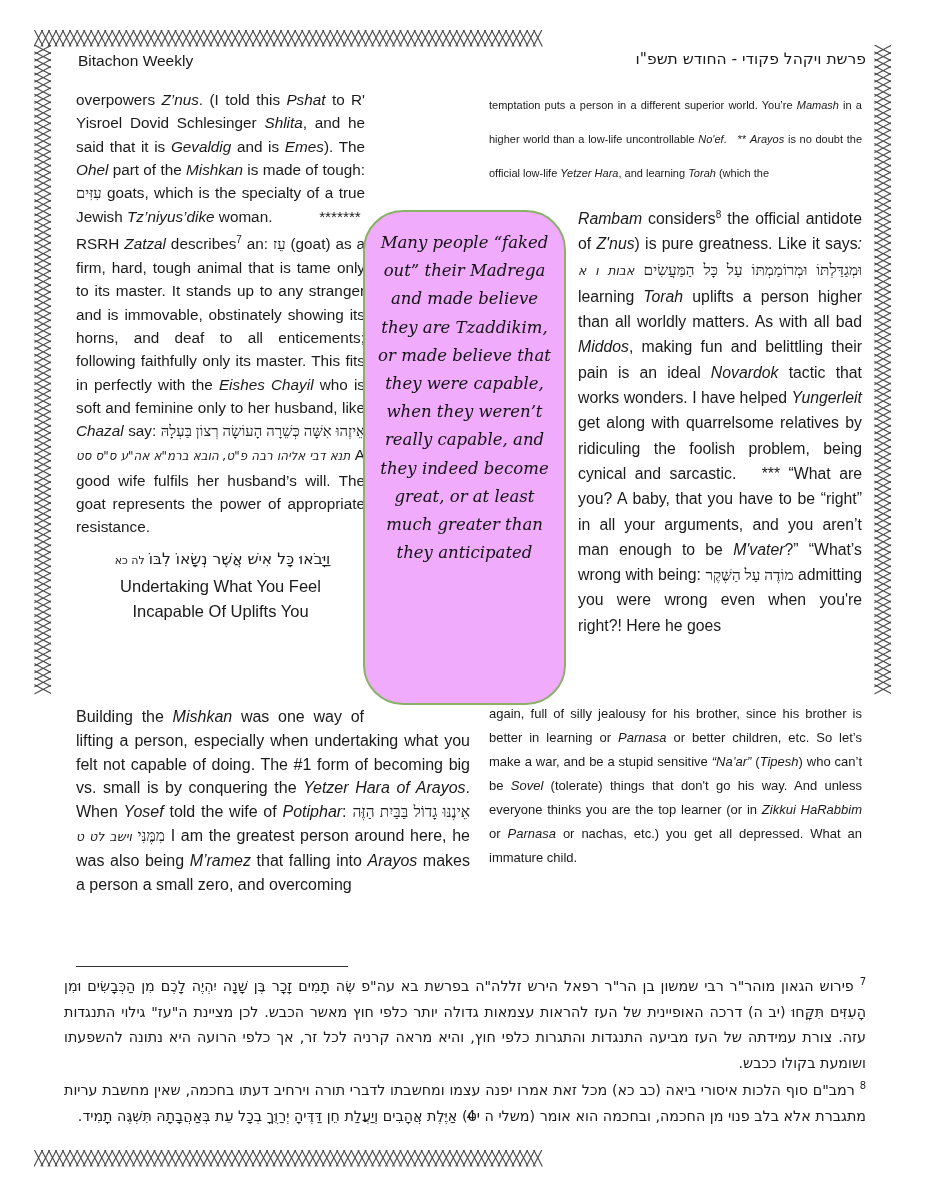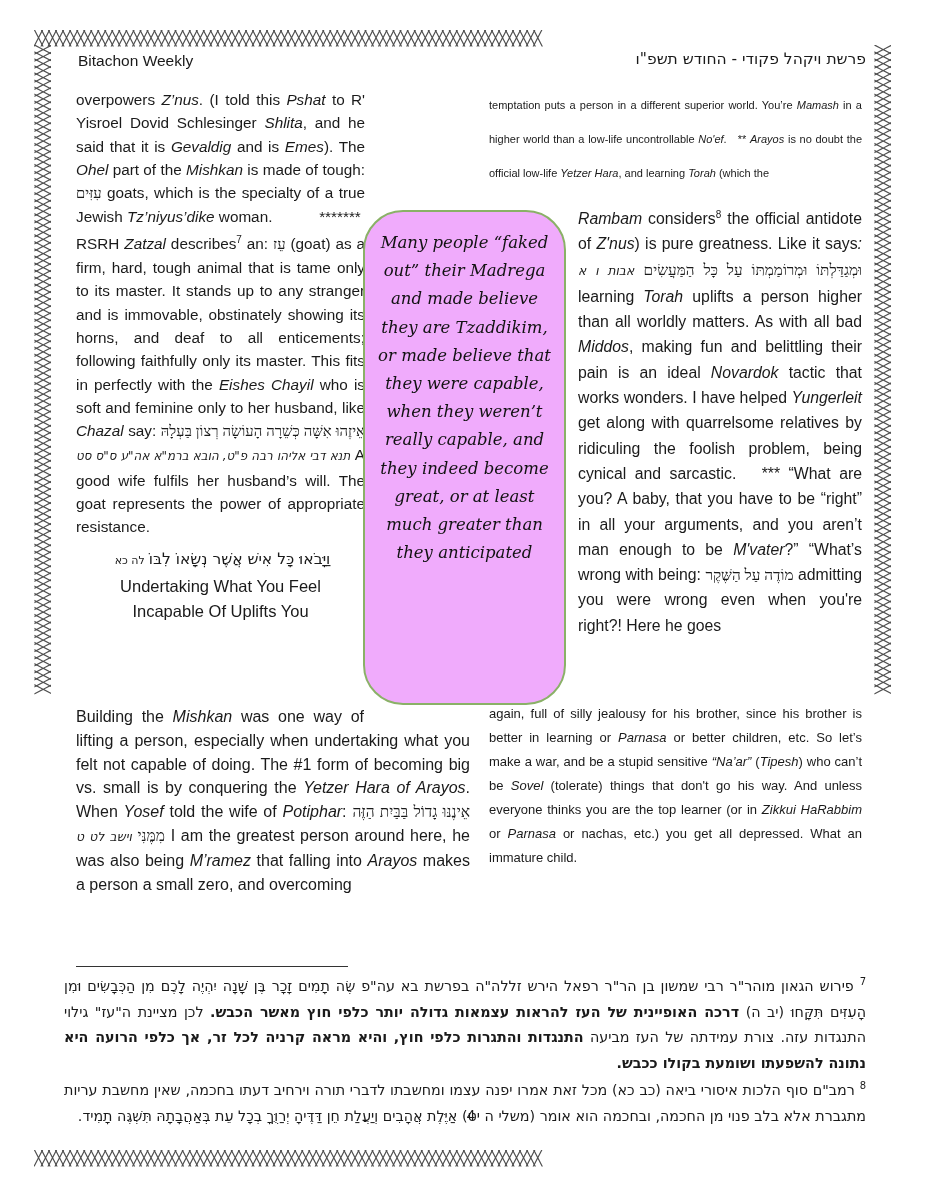--- a/index.html
+++ b/index.html
@@ -46,21 +46,21 @@
     position:absolute; left:363px; top:210px; width:203px; height:495px;
     border:2.5px solid #8ab167; border-radius:40px; background:#f0abfc;
   }
   .callout-text {
     font-family:"DejaVu Serif", serif; font-style:italic;
     font-size:16.5px; line-height:28.2px; text-align:center;
     padding:17px 13px; color:#121212;
   }
 
   .run-i { font-style:italic; }
-  .run-b { font-weight:bold; }
+  .run-b { font-weight:normal; }
   .run-he   { font-family:Liberation Serif, serif; font-size:0.97em; }
   .run-hesm { font-family:"DejaVu Sans", sans-serif; font-size:0.78em;font-style:italic; }
   .run-sup  { vertical-align:super; font-size:10px; line-height:0; }
 
   .fn-sep { position:absolute; left:76px; top:966px; width:272px; border-top:1.5px solid #333; }
   .footnotes {
     position:absolute; left:64px; top:974px; width:802px;
     direction:rtl; text-align:justify;
     font-family:"DejaVu Sans", sans-serif; font-size:14.3px; line-height:25.5px;
   }

